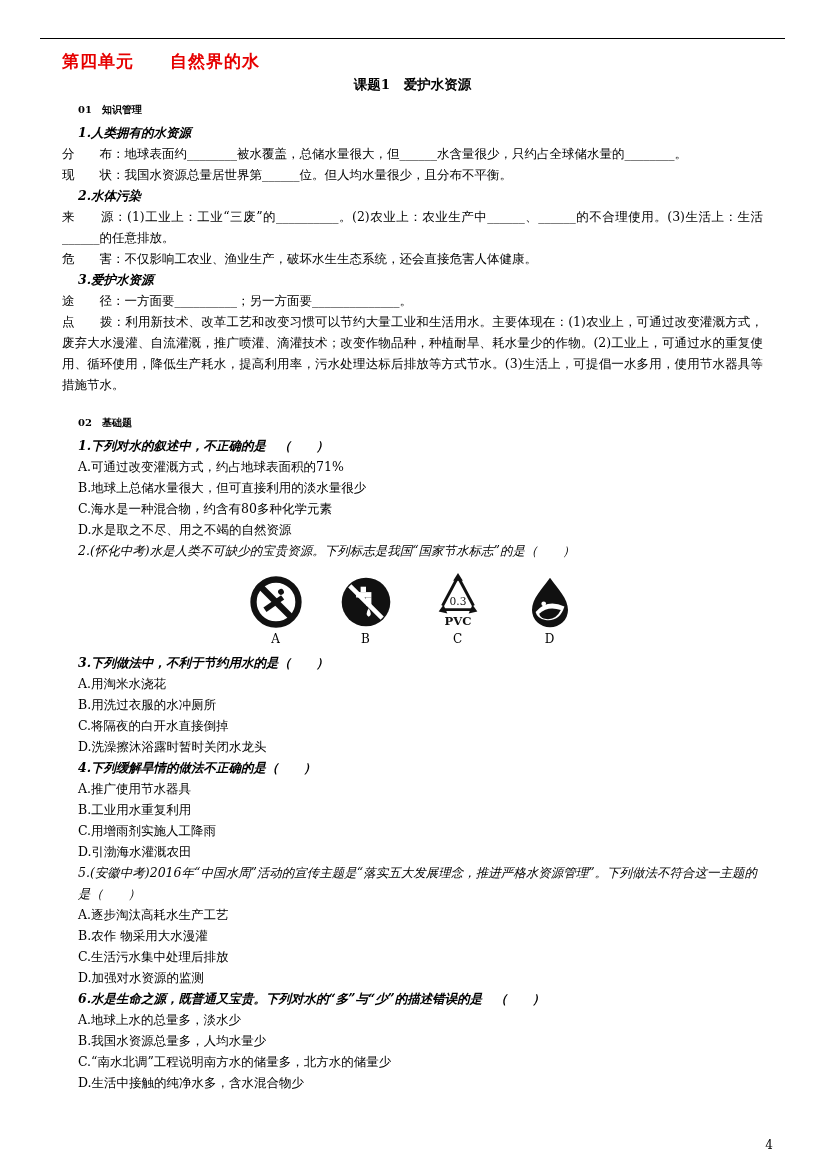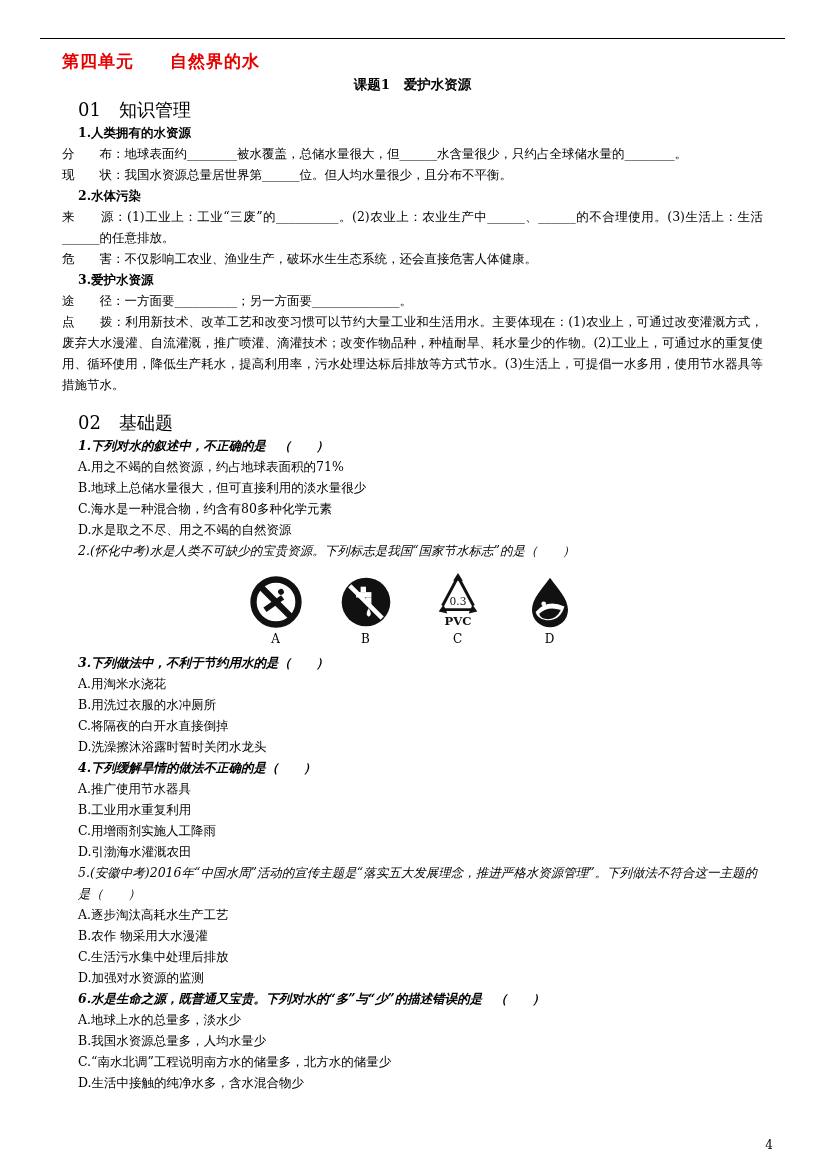--- a/index.html
+++ b/index.html
@@ -7,23 +7,23 @@
   .page{
     width:827px;height:1170px;background:#fff;position:relative;overflow:hidden;
     padding:38px 64px 0 62px;
     font-family:"DejaVu Serif","Liberation Serif",serif;
     font-size:12.5px;line-height:21px;color:#000;
   }
   .topline{border-top:1.5px solid #000;margin:0 -22px 8px -22px;height:0;}
   .unit-title{margin:12px 0 2px;font-size:17px;font-weight:bold;letter-spacing:1px;}
   .lesson-title{margin:0 0 4px;text-align:center;font-size:13.5px;font-weight:bold;}
   p{margin:0;}
-  .sec-head{font-weight:normal;padding-left:16px;margin:2px 0;font-size:18px;}
+  .sec-head{font-weight:bold;padding-left:16px;margin:2px 0;font-size:10px;}
   .mt{margin-top:17px;}
-  .sub{font-weight:bold;padding-left:16px;}
+  .sub{font-weight:bold;padding-left:16px;font-style:italic;}
   .line{text-align:justify;}
   .q{padding-left:16px;font-style:italic;}
   .q.bold{font-weight:bold;}
   .opt{padding-left:16px;}
   .icons-row{display:flex;justify-content:center;align-items:flex-end;gap:36px;margin:8px 0 6px;}
   .icon-cell{display:flex;flex-direction:column;align-items:center;text-align:right;}
   .icon-label{font-size:12px;line-height:14px;margin-top:3px;}
   .page-number{position:absolute;right:54px;bottom:14px;font-size:12px;}
 </style>
 </head>
@@ -42,21 +42,21 @@
   <p class="sub">2.水体污染</p>
   <p class="line">来　　源：(1)工业上：工业“三废”的__________。(2)农业上：农业生产中______、______的不合理使用。(3)生活上：生活______的任意排放。</p>
   <p class="line">危　　害：不仅影响工农业、渔业生产，破坏水生生态系统，还会直接危害人体健康。</p>
   <p class="sub">3.爱护水资源</p>
   <p class="line">途　　径：一方面要__________；另一方面要______________。</p>
   <p class="line">点　　拨：利用新技术、改革工艺和改变习惯可以节约大量工业和生活用水。主要体现在：(1)农业上，可通过改变灌溉方式，废弃大水漫灌、自流灌溉，推广喷灌、滴灌技术；改变作物品种，种植耐旱、耗水量少的作物。(2)工业上，可通过水的重复使用、循环使用，降低生产耗水，提高利用率，污水处理达标后排放等方式节水。(3)生活上，可提倡一水多用，使用节水器具等措施节水。</p>
 
   <p class="sec-head mt">02　基础题</p>
 
   <p class="q bold">1.下列对水的叙述中，不正确的是　（　　）</p>
-  <p class="opt">A.用之不竭的自然资源，约占地球表面积的71%</p>
+  <p class="opt">A.可通过改变灌溉方式，约占地球表面积的71%</p>
   <p class="opt">B.地球上总储水量很大，但可直接利用的淡水量很少</p>
   <p class="opt">C.海水是一种混合物，约含有80多种化学元素</p>
   <p class="opt">D.水是取之不尽、用之不竭的自然资源</p>
 
   <p class="q">2.(怀化中考)水是人类不可缺少的宝贵资源。下列标志是我国“国家节水标志”的是（　　）</p>
 
   <div class="icons-row">
 
     <div class="icon-cell">
       <svg width="54" height="54" viewBox="0 0 60 60">

